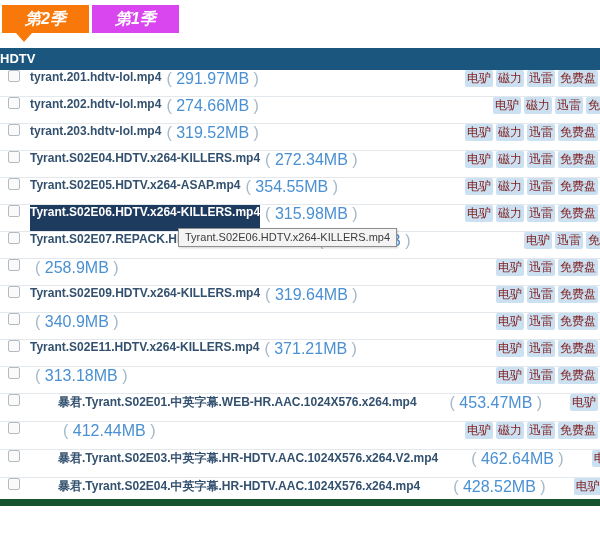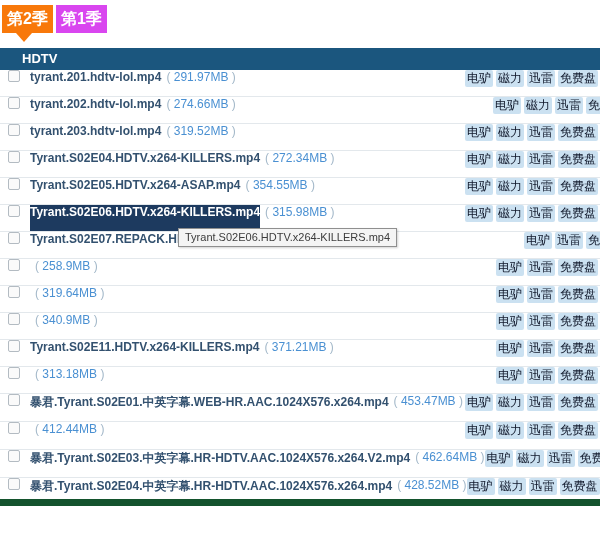--- a/index.html
+++ b/index.html
@@ -8,71 +8,71 @@
     width:600px; height:535px;
     background:#ffffff;
     font-family:"Liberation Sans", sans-serif;
     overflow:hidden;
     position:relative;
   }
 
   
   .tabs { display:flex; gap:3px; padding:5px 0 0 2px; height:38px; }
   .tab {
-    height:28px; line-height:28px; padding:0 5px;
+    height:28px; line-height:28px; padding:0 23px;
     font-size:16px; font-weight:bold; color:#ffffff;
-    position:relative; cursor:pointer; white-space:nowrap;
+    position:relative; cursor:pointer; white-space:nowrap;font-style:italic;
   }
   .tab.active { background:#f8780a; }
   .tab.inactive { background:#d946ef; }
   .tab.active .tab-arrow {
     position:absolute; left:14px; top:28px;
     width:0; height:0;
     border-left:8px solid transparent;
     border-right:8px solid transparent;
     border-top:9px solid #f8780a;
   }
 
   
   .section-header {
     background:#1b567e; color:#ffffff;
     font-size:13px; font-weight:bold;
-    height:22px; line-height:22px; padding-left:22px;
+    height:22px; line-height:22px; padding-left:0;
   }
   .sections > .section-header:first-child { margin-top:10px; }
 
   
   .row {
     height:27px; display:flex; 
     padding-left:8px;
     border-bottom:1px solid #e3e8ec;
     overflow:hidden;
     background:#ffffff;
   }
-  .row.s1 { height:28px; }
+  .row.s1 { height:28px;gap:28px; }
   .row:last-child { border-bottom:7px solid #14532d; }
   .cb {
     appearance:none; -webkit-appearance:none;
     width:12px; height:12px; margin:0 10px 0 0;
     border:1px solid #b3bbc2; background:#fafafa; border-radius:2px;
     flex-shrink:0; cursor:pointer;
   }
   .fname {
     font-size:12px; font-weight:bold; color:#33516f;
     white-space:nowrap; cursor:pointer; text-decoration:none;
   }
   .fname.selected { background:#1d3a5f; color:#ffffff; }
-  .size { white-space:nowrap; margin-left:5px; font-size:12px; }
+  .size { white-space:nowrap; margin-left:5px; font-size:16px; }
   .size .paren { color:#a3b8c9; }
   .size .val { color:#4a90d2; }
 
   .btns { display:flex; gap:3px; margin-left:auto; margin-right:2px; flex-shrink:0; }
   .btns.shifted { margin-right:-26px; }
   .btn {
-    background:#cbe1f1; color:#0f172a;
+    background:#cbe1f1; color:#7f1d1d;
     font-size:12px; line-height:17px; height:17px;
     padding:0 2px; border-radius:2px;
     white-space:nowrap; cursor:pointer; text-decoration:none;
     flex-shrink:0;
   }
 
   
   .tooltip {
     position:absolute; left:178px; top:228px; z-index:20;
     background:#f4f4f4; border:1px solid #8f8f8f;
@@ -177,20 +177,21 @@
       <input type="checkbox" class="cb" style="">
       <span class="size"><span class="paren">( </span><span class="val">258.9MB</span><span class="paren"> )</span></span>
       <span class="btns">
         <a class="btn">电驴</a>
         <a class="btn">迅雷</a>
         <a class="btn">免费盘</a>
       </span>
     </div>
     <div class="row s0">
       <input type="checkbox" class="cb" style="">
+      <a class="fname">Tyrant.S02E09.HDTV.x264-KILLERS.mp4</a>
       <span class="size"><span class="paren">( </span><span class="val">319.64MB</span><span class="paren"> )</span></span>
       <span class="btns">
         <a class="btn">电驴</a>
         <a class="btn">迅雷</a>
         <a class="btn">免费盘</a>
       </span>
     </div>
     <div class="row s0">
       <input type="checkbox" class="cb" style="">
       <span class="size"><span class="paren">( </span><span class="val">340.9MB</span><span class="paren"> )</span></span>

